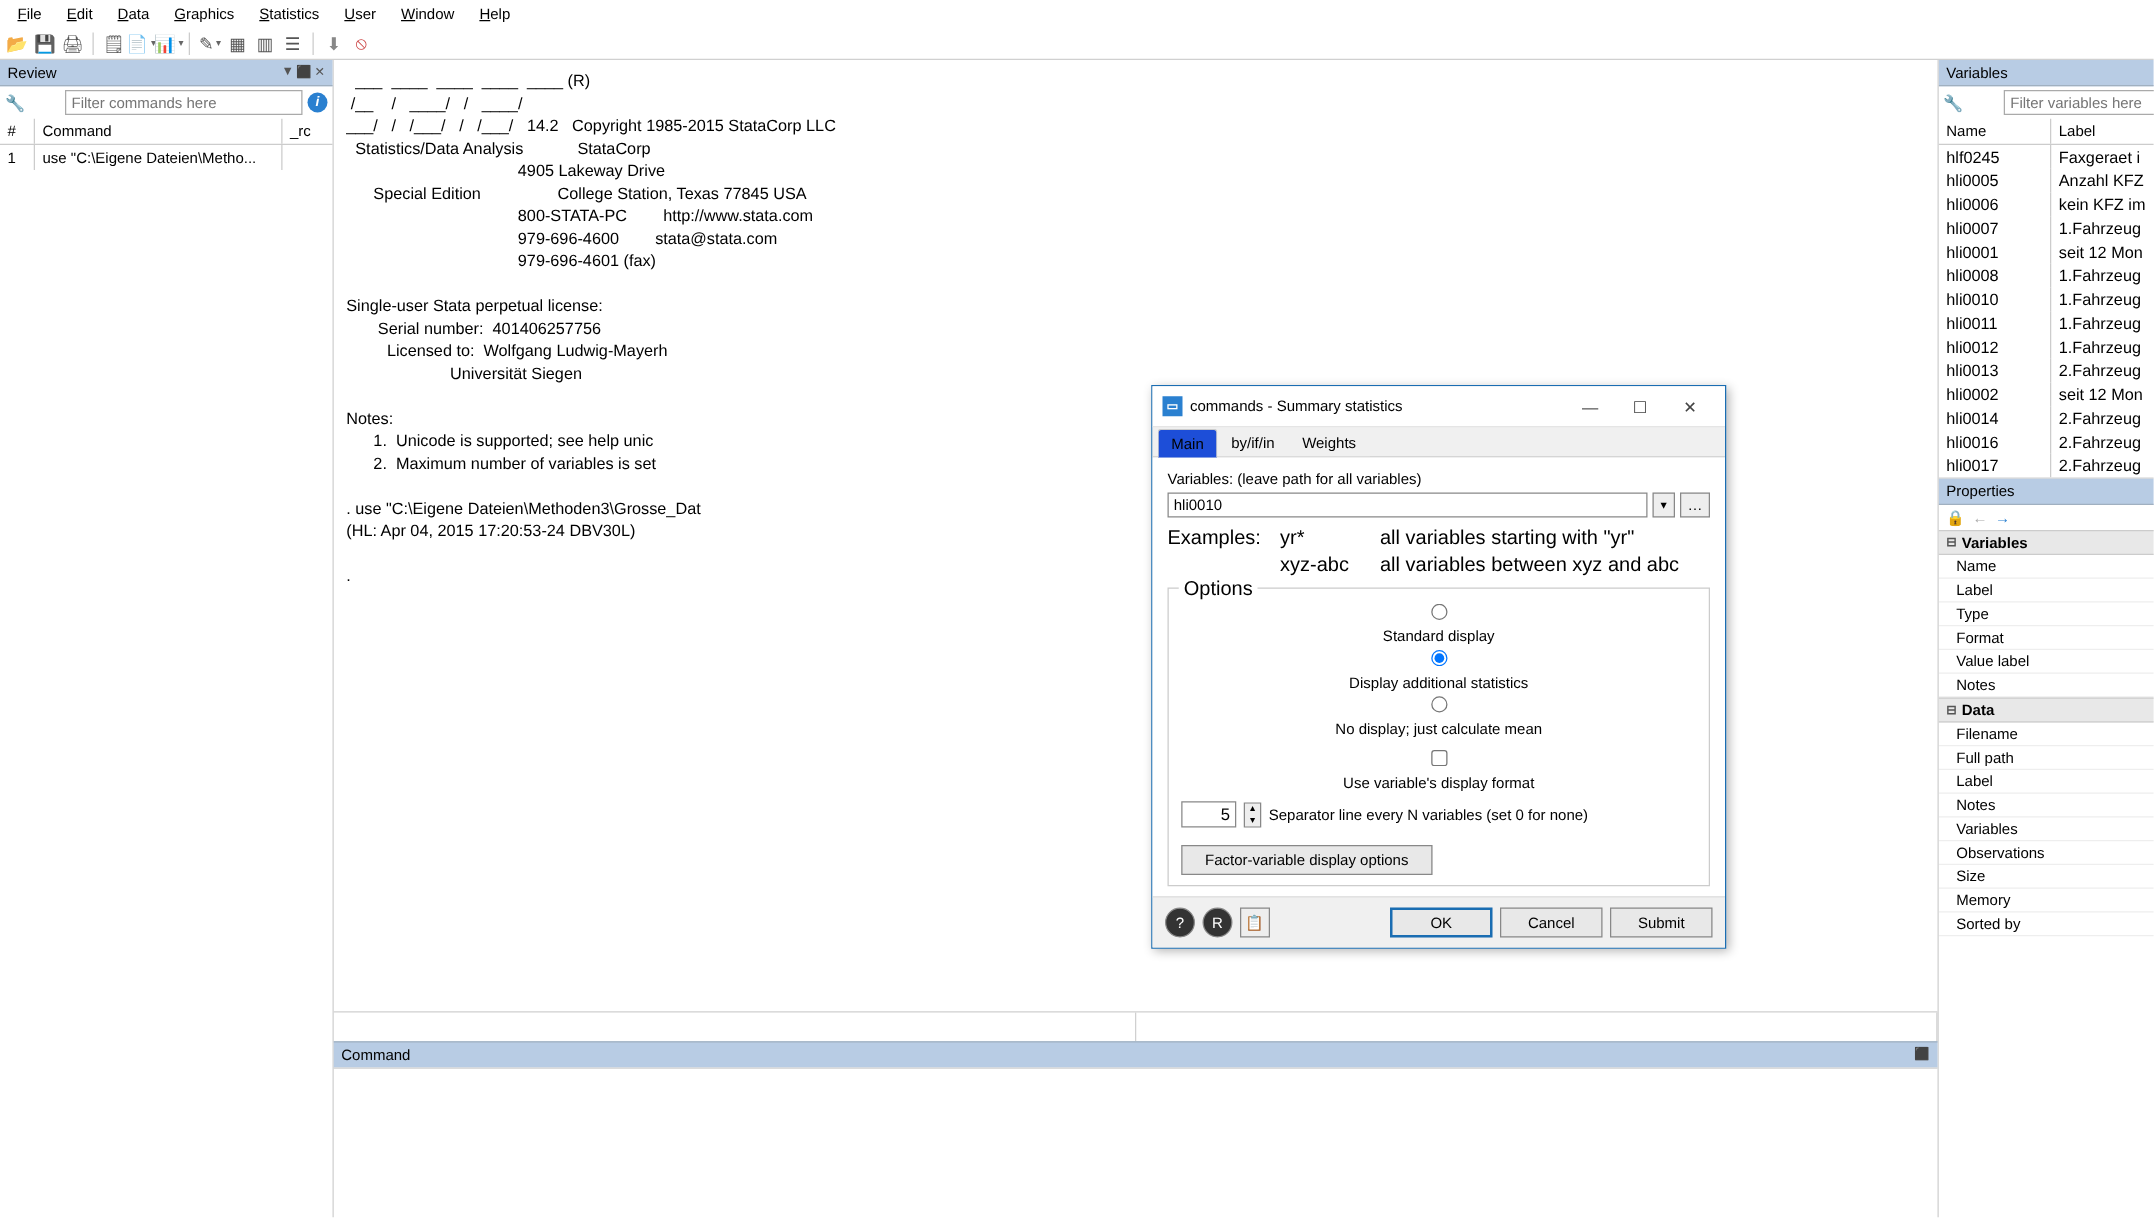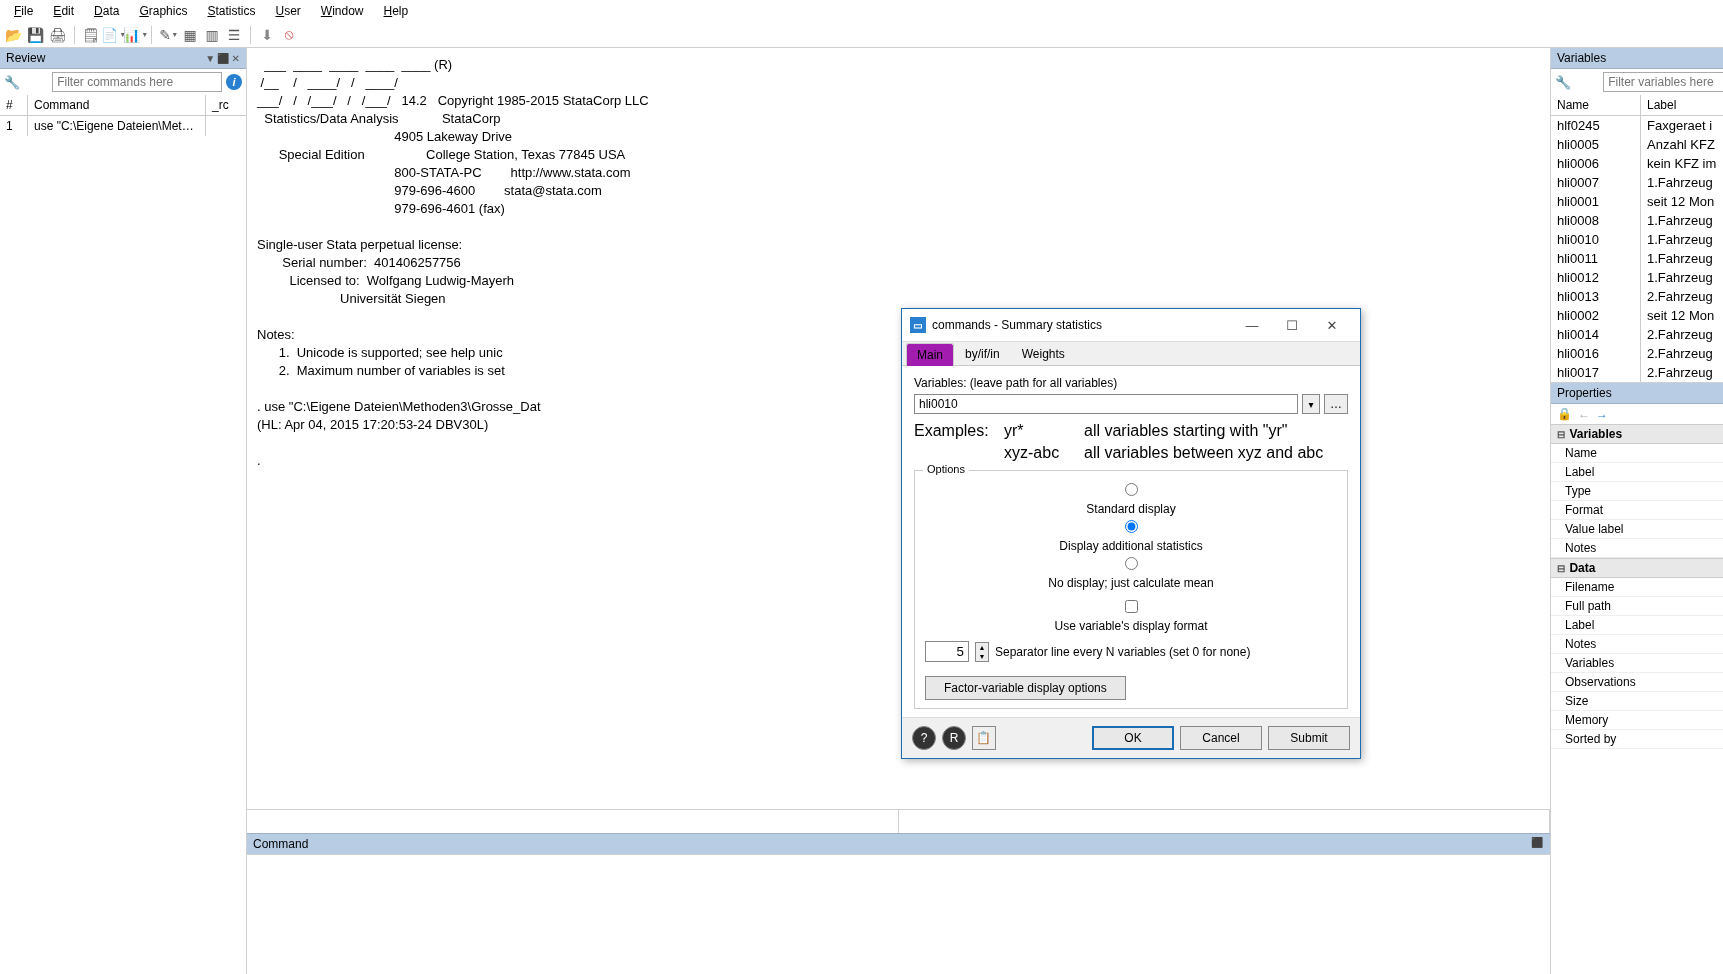--- a/index.html
+++ b/index.html
@@ -13,21 +13,21 @@
 
 .toolbar { display: flex; align-items: center; height: 26px; padding: 0 4px; gap: 2px; background: #fff; border-bottom: 1px solid #d0d0d0; }
 .toolbar .btn { width: 20px; height: 20px; display: flex; align-items: center; justify-content: center; border: 1px solid transparent; font-size: 14px; color: #555; }
 .toolbar .sep { width: 1px; height: 18px; background: #ccc; margin: 0 4px; }
 .toolbar .dd::after { content: "▾"; font-size: 8px; margin-left: 2px; color: #666; }
 
 
 .main { display: flex; height: calc(974px - 22px - 26px); }
 
 
-.review { width: 247px; border-right: 1px solid #d0d0d0; display: flex; flex-direction: column; }
+.review { width: 267px; border-right: 1px solid #d0d0d0; display: flex; flex-direction: column; }
 .panel-header { background: #b8cce4; padding: 3px 6px; font-size: 12px; display: flex; align-items: center; justify-content: space-between; border-bottom: 1px solid #a0b0c0; }
 .panel-header .tools { display: flex; gap: 2px; font-size: 10px; color: #555; }
 .panel-header .tools span { cursor: default; }
 .filter-row { display: flex; align-items: center; padding: 3px 4px; gap: 4px; }
 .filter-row .wrench { font-size: 13px; color: #1a5da6; }
 .filter-row input { flex: 1; border: 1px solid #aaa; padding: 2px 4px; font-size: 12px; margin-left: 28px; }
 .filter-row .info { width: 16px; height: 16px; border-radius: 50%; background: #2a80d0; color: #fff; text-align: center; line-height: 16px; font-size: 11px; font-style: italic; font-weight: bold; }
 .review-table-head { display: flex; border-bottom: 1px solid #ccc; font-size: 12px; }
 .review-table-head div { padding: 3px 6px; }
 .review-col-n { width: 28px; border-right: 1px solid #ccc; }
@@ -61,34 +61,34 @@
 .props-row { padding: 2px 6px 2px 14px; border-bottom: 1px solid #eee; }
 
 
 .dialog { position: absolute; left: 654px; top: 260px; width: 460px; background: #f0f0f0; border: 1px solid #1a6db2; box-shadow: 2px 2px 8px rgba(0,0,0,0.3); z-index: 100; }
 .dialog-title { display: flex; align-items: center; padding: 4px 8px; background: #fff; border-bottom: 1px solid #ddd; font-size: 12px; }
 .dialog-title .icon { width: 16px; height: 16px; margin-right: 6px; background: #2a80d0; display: inline-flex; align-items:center; justify-content:center; color:#fff; font-size:10px; font-weight:bold; }
 .dialog-title .spacer { flex: 1; }
 .dialog-title .winbtn { width: 40px; height: 24px; display: flex; align-items: center; justify-content: center; font-size: 13px; color: #444; }
 .dialog-tabs { display: flex; background: #f0f0f0; border-bottom: 1px solid #ccc; padding: 0 4px; }
 .dialog-tabs span { padding: 4px 10px; border: 1px solid transparent; border-bottom: none; font-size: 12px; background: #f0f0f0; }
-.dialog-tabs span.active { background: #a21caf; border-color: #ccc; border-top-left-radius: 3px; border-top-right-radius: 3px; position: relative; top: 1px; }
+.dialog-tabs span.active { background: #1d4ed8; border-color: #ccc; border-top-left-radius: 3px; border-top-right-radius: 3px; position: relative; top: 1px; }
 .dialog-body { background: #fff; padding: 10px 12px 8px; }
 .dialog-body label { font-size: 12px; }
 .var-input-row { display: flex; gap: 4px; margin: 4px 0 8px; }
 .var-input-row input { flex: 1; border: 1px solid #888; padding: 2px 4px; font-size: 12px; }
 .var-input-row .ddbtn { width: 18px; border: 1px solid #888; background: #eee; display:flex;align-items:center;justify-content:center; font-size:10px; }
 .var-input-row .browse { width: 24px; border: 1px solid #888; background: #eee; display:flex;align-items:center;justify-content:center; }
 .examples { font-size: 16px; margin-bottom: 8px; }
 .examples .row { display: flex; margin-bottom: 4px; }
 .examples .c1 { width: 90px; }
 .examples .c2 { width: 80px; }
 .examples .c3 { flex: 1; }
 .fieldset { border: 1px solid #ccc; padding: 8px 10px; margin-top: 4px; position: relative; }
-.fieldset .legend { position: absolute; top: -8px; left: 8px; background: #fff; padding: 0 4px; font-size: 11px; }
+.fieldset .legend { position: absolute; top: -8px; left: 8px; background: #fff; padding: 0 4px; font-size: 16px; }
 .radio-row, .check-row { display: flex; align-items: center; gap: 6px; margin: 4px 0; font-size: 12px; flex-direction: column; }
 .radio-row input, .check-row input { margin: 0; }
 .spinner-row { display: flex; align-items: center; gap: 6px; margin: 8px 0; font-size: 12px; }
 .spinner-row input { width: 44px; border: 1px solid #888; padding: 2px 4px; text-align: right; }
 .spinner-row .spin { display: flex; flex-direction: column; border: 1px solid #888; }
 .spinner-row .spin span { width: 12px; height: 9px; font-size: 7px; display:flex;align-items:center;justify-content:center; background:#eee; }
 .factor-btn { border: 1px solid #888; background: #e8e8e8; padding: 4px 18px; font-size: 12px; margin-top: 6px; }
 .dialog-footer { display: flex; align-items: center; padding: 8px 10px; gap: 6px; background: #f0f0f0; border-top: 1px solid #ddd; }
 .dialog-footer .iconbtn { width: 24px; height: 24px; border: 1px solid #888; background: #333; color:#fff; display:flex;align-items:center;justify-content:center; font-size:12px; border-radius:50%; }
 .dialog-footer .iconbtn.paste { background:#eee; color:#444; border-radius:0; }

